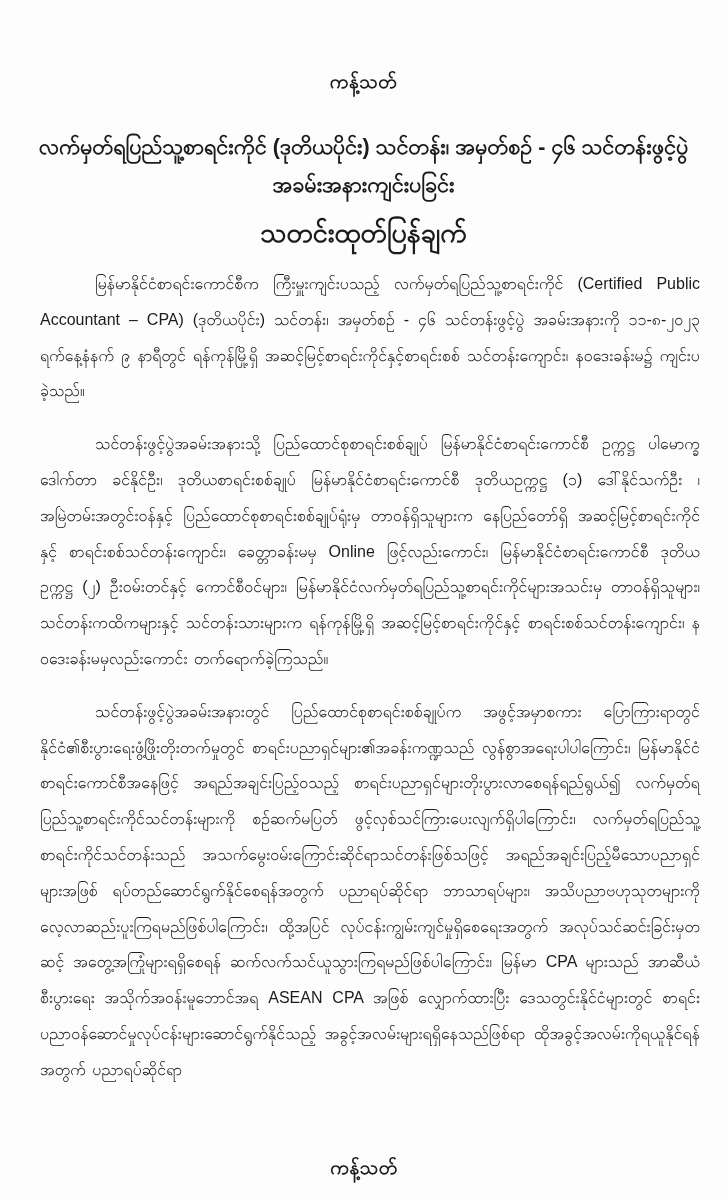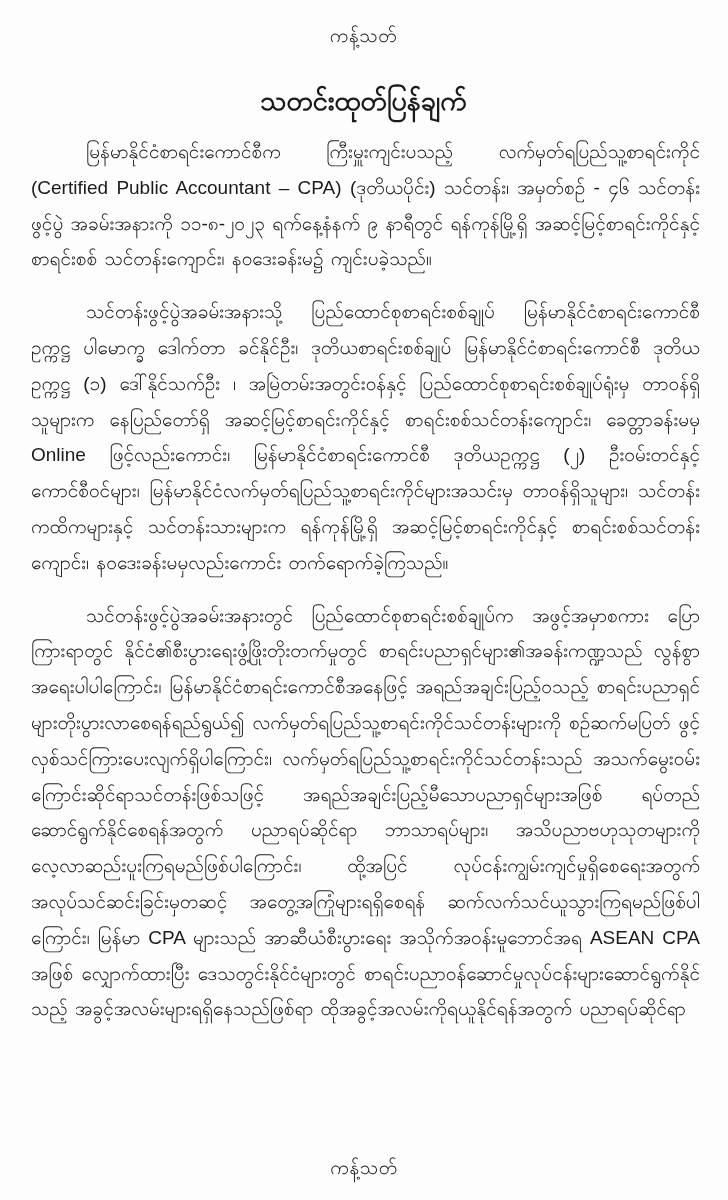--- a/index.html
+++ b/index.html
@@ -18,22 +18,23 @@
     font-family: "Liberation Sans", sans-serif;
     overflow: hidden;
   }
   .page-inner {
     padding: 20px 28px 0 27px;
   }
   .marking {
     text-align: center;
     font-size: 19px;
     line-height: 32px;
-    font-weight: 400;
+    font-weight: 700;
     letter-spacing: 0.5px;
+    margin-top: 46px;
   }
   .marking-bottom {
     position: absolute;
     left: 0;
     right: 0;
     bottom: 16px;
   }
   .doc-title {
     margin-top: 30px;
     text-align: center;
@@ -45,38 +46,40 @@
     margin-top: 10px;
     text-align: center;
     font-weight: 700;
     font-size: 27px;
     line-height: 38px;
   }
   .body-text {
     margin-top: 14px;
   }
   .body-text p {
-    margin: 0 0 17px 4px;
-    font-size: 19px;
+    margin: 0 0 17px 13px;
+    font-size: 16px;
     line-height: 35.8px;
     text-align: justify;
     text-align-last: left;
     text-indent: 55px;
     word-spacing: 2px;
   }
 </style>
 </head>
 <body>
 
 <div class="page">
   <div class="page-inner">
 
     <div class="marking marking-top">ကန့်သတ်</div>
 
     <div class="doc-title">
+      <div>လက်မှတ်ရပြည်သူ့စာရင်းကိုင် (ဒုတိယပိုင်း) သင်တန်း၊ အမှတ်စဉ် - ၄၆ သင်တန်းဖွင့်ပွဲ</div>
+      <div>အခမ်းအနားကျင်းပခြင်း</div>
     </div>
 
     <div class="doc-subtitle">သတင်းထုတ်ပြန်ချက်</div>
 
     <div class="body-text">
       <p>မြန်မာနိုင်ငံစာရင်းကောင်စီက ကြီးမှူးကျင်းပသည့် လက်မှတ်ရပြည်သူ့စာရင်းကိုင် (Certified Public Accountant – CPA) (ဒုတိယပိုင်း) သင်တန်း၊ အမှတ်စဉ် - ၄၆ သင်တန်းဖွင့်ပွဲ အခမ်းအနားကို ၁၁-၈-၂၀၂၃ ရက်နေ့နံနက် ၉ နာရီတွင် ရန်ကုန်မြို့ရှိ အဆင့်မြင့်စာရင်းကိုင်နှင့်စာရင်းစစ် သင်တန်းကျောင်း၊ နဝဒေးခန်းမ၌ ကျင်းပခဲ့သည်။</p>
       <p>သင်တန်းဖွင့်ပွဲအခမ်းအနားသို့ ပြည်ထောင်စုစာရင်းစစ်ချုပ် မြန်မာနိုင်ငံစာရင်းကောင်စီ ဥက္ကဋ္ဌ ပါမောက္ခ ဒေါက်တာ ခင်နိုင်ဦး၊ ဒုတိယစာရင်းစစ်ချုပ် မြန်မာနိုင်ငံစာရင်းကောင်စီ ဒုတိယဥက္ကဋ္ဌ (၁) ဒေါ်နိုင်သက်ဦး ၊ အမြဲတမ်းအတွင်းဝန်နှင့် ပြည်ထောင်စုစာရင်းစစ်ချုပ်ရုံးမှ တာဝန်ရှိသူများက နေပြည်တော်ရှိ အဆင့်မြင့်စာရင်းကိုင်နှင့် စာရင်းစစ်သင်တန်းကျောင်း၊ ခေတ္တာခန်းမမှ Online ဖြင့်လည်းကောင်း၊ မြန်မာနိုင်ငံစာရင်းကောင်စီ ဒုတိယဥက္ကဋ္ဌ (၂) ဦးဝမ်းတင်နှင့် ကောင်စီဝင်များ၊ မြန်မာနိုင်ငံလက်မှတ်ရပြည်သူ့စာရင်းကိုင်များအသင်းမှ တာဝန်ရှိသူများ၊ သင်တန်းကထိကများနှင့် သင်တန်းသားများက ရန်ကုန်မြို့ရှိ အဆင့်မြင့်စာရင်းကိုင်နှင့် စာရင်းစစ်သင်တန်းကျောင်း၊ နဝဒေးခန်းမမှလည်းကောင်း တက်ရောက်ခဲ့ကြသည်။</p>
       <p>သင်တန်းဖွင့်ပွဲအခမ်းအနားတွင် ပြည်ထောင်စုစာရင်းစစ်ချုပ်က အဖွင့်အမှာစကား ပြောကြားရာတွင် နိုင်ငံ၏စီးပွားရေးဖွံ့ဖြိုးတိုးတက်မှုတွင် စာရင်းပညာရှင်များ၏အခန်းကဏ္ဍသည် လွန်စွာအရေးပါပါကြောင်း၊ မြန်မာနိုင်ငံစာရင်းကောင်စီအနေဖြင့် အရည်အချင်းပြည့်ဝသည့် စာရင်းပညာရှင်များတိုးပွားလာစေရန်ရည်ရွယ်၍ လက်မှတ်ရပြည်သူ့စာရင်းကိုင်သင်တန်းများကို စဉ်ဆက်မပြတ် ဖွင့်လှစ်သင်ကြားပေးလျက်ရှိပါကြောင်း၊ လက်မှတ်ရပြည်သူ့စာရင်းကိုင်သင်တန်းသည် အသက်မွေးဝမ်းကြောင်းဆိုင်ရာသင်တန်းဖြစ်သဖြင့် အရည်အချင်းပြည့်မီသောပညာရှင်များအဖြစ် ရပ်တည်ဆောင်ရွက်နိုင်စေရန်အတွက် ပညာရပ်ဆိုင်ရာ ဘာသာရပ်များ၊ အသိပညာဗဟုသုတများကို လေ့လာဆည်းပူးကြရမည်ဖြစ်ပါကြောင်း၊ ထို့အပြင် လုပ်ငန်းကျွမ်းကျင်မှုရှိစေရေးအတွက် အလုပ်သင်ဆင်းခြင်းမှတဆင့် အတွေ့အကြုံများရရှိစေရန် ဆက်လက်သင်ယူသွားကြရမည်ဖြစ်ပါကြောင်း၊ မြန်မာ CPA များသည် အာဆီယံစီးပွားရေး အသိုက်အဝန်းမူဘောင်အရ ASEAN CPA အဖြစ် လျှောက်ထားပြီး ဒေသတွင်းနိုင်ငံများတွင် စာရင်းပညာဝန်ဆောင်မှုလုပ်ငန်းများဆောင်ရွက်နိုင်သည့် အခွင့်အလမ်းများရရှိနေသည်ဖြစ်ရာ ထိုအခွင့်အလမ်းကိုရယူနိုင်ရန်အတွက် ပညာရပ်ဆိုင်ရာ</p>
     </div>
 

